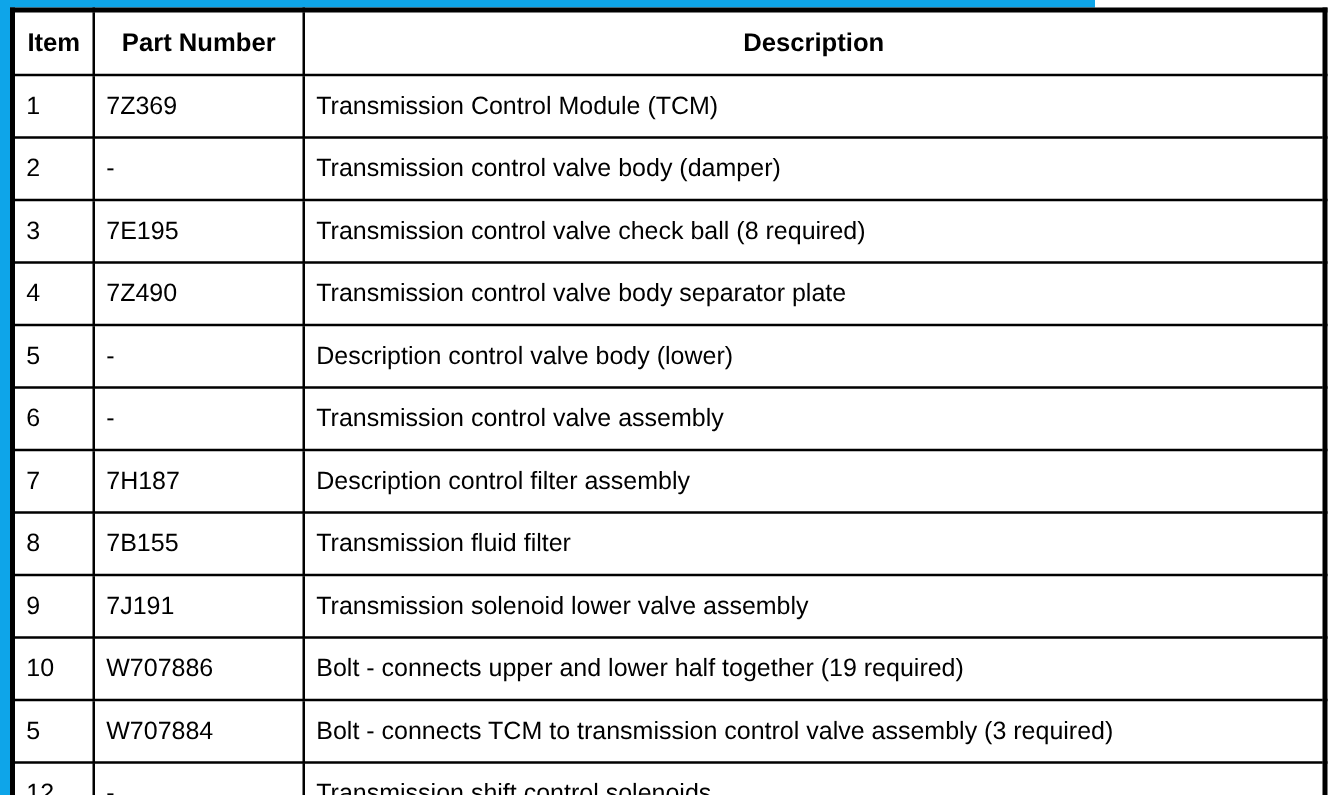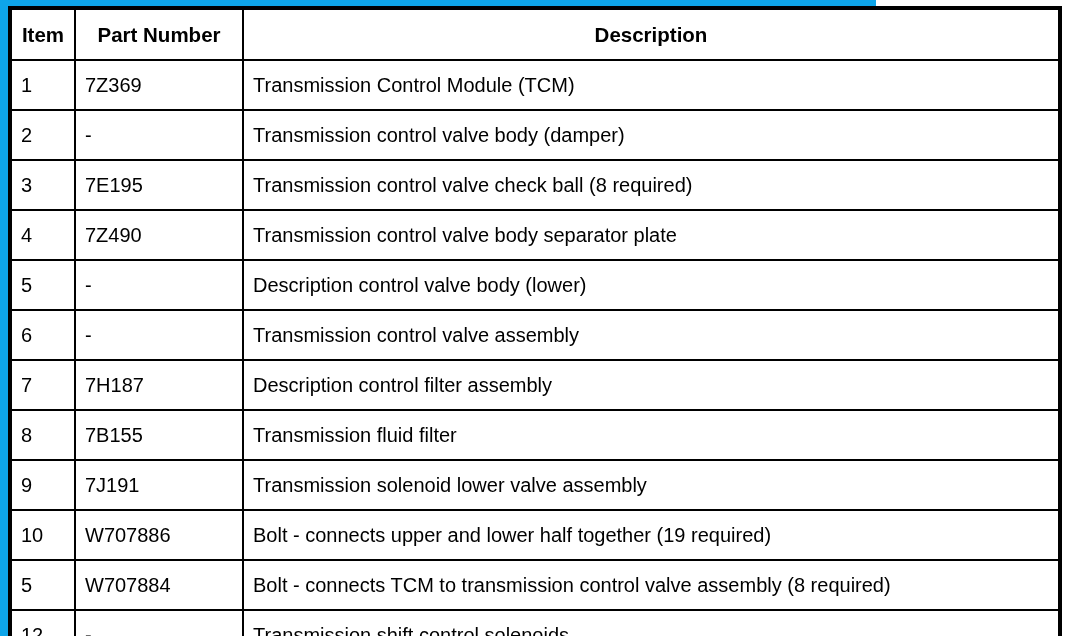--- a/index.html
+++ b/index.html
@@ -131,21 +131,21 @@
           <td class="cell-desc">Transmission solenoid lower valve assembly</td>
         </tr>
         <tr>
           <td class="cell-item">10</td>
           <td class="cell-part">W707886</td>
           <td class="cell-desc">Bolt - connects upper and lower half together (19 required)</td>
         </tr>
         <tr>
           <td class="cell-item">5</td>
           <td class="cell-part">W707884</td>
-          <td class="cell-desc">Bolt - connects TCM to transmission control valve assembly (8 required)</td>
+          <td class="cell-desc">Bolt - connects TCM to transmission control valve assembly (3 required)</td>
         </tr>
         <tr>
           <td class="cell-item">12</td>
           <td class="cell-part">-</td>
           <td class="cell-desc">Transmission shift control solenoids</td>
         </tr>
       </tbody>
   </table>
 </div>
 

